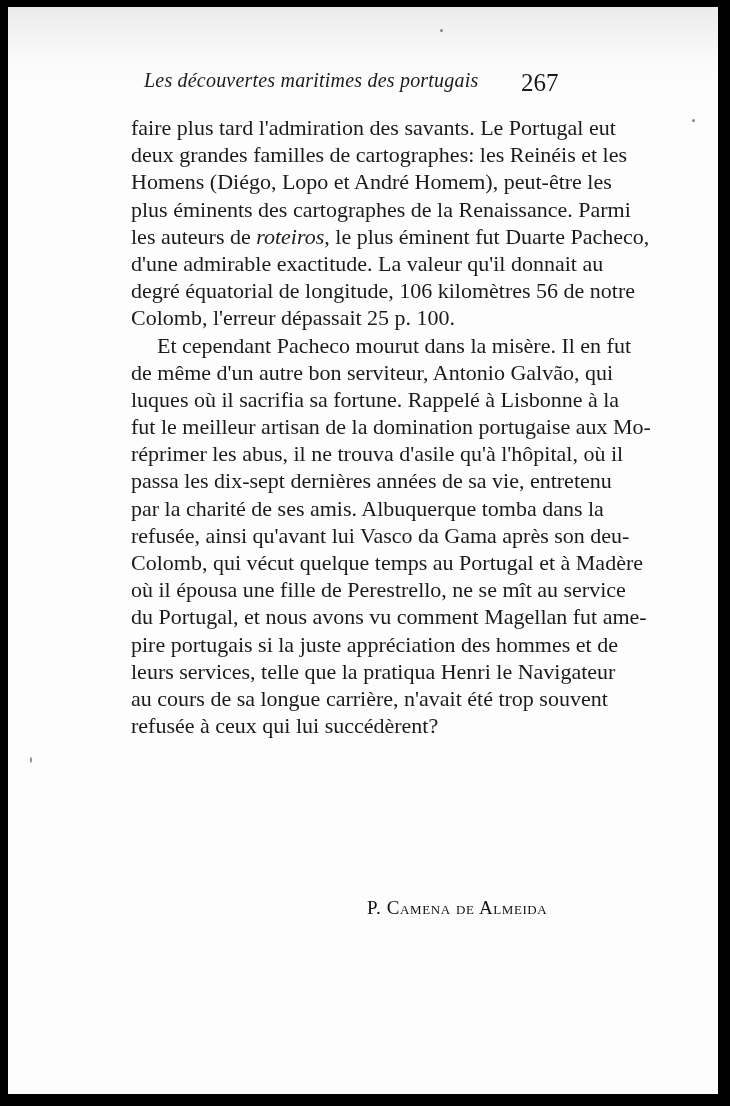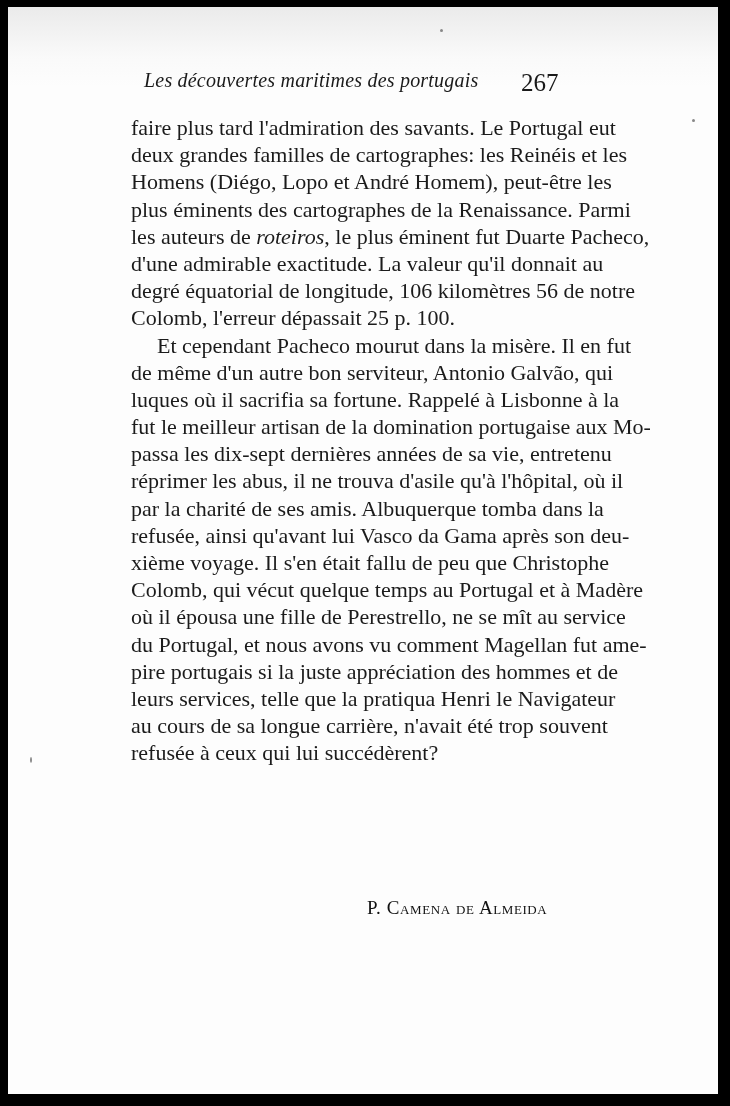--- a/index.html
+++ b/index.html
@@ -58,25 +58,24 @@
       <span class="line">les auteurs de <em>roteiros</em>, le plus éminent fut Duarte Pacheco,</span>
       <span class="line">d'une admirable exactitude. La valeur qu'il donnait au</span>
       <span class="line">degré équatorial de longitude, 106 kilomètres 56 de notre</span>
       <span class="line last">Colomb, l'erreur dépassait 25 p. 100.</span>
     </div>
     <div>
       <span class="line indent">Et cependant Pacheco mourut dans la misère. Il en fut</span>
       <span class="line">de même d'un autre bon serviteur, Antonio Galvão, qui</span>
       <span class="line">luques où il sacrifia sa fortune. Rappelé à Lisbonne à la</span>
       <span class="line">fut le meilleur artisan de la domination portugaise aux Mo-</span>
+      <span class="line">réprimer les abus, il ne trouva d'asile qu'à l'hôpital, où il</span>
       <span class="line">passa les dix-sept dernières années de sa vie, entretenu</span>
-      <span class="line">réprimer les abus, il ne trouva d'asile qu'à l'hôpital, où il</span>
       <span class="line">par la charité de ses amis. Albuquerque tomba dans la</span>
       <span class="line">refusée, ainsi qu'avant lui Vasco da Gama après son deu-</span>
-      <span class="line">xième voyage. Il s'en était fallu de peu que Christophe</span>
       <span class="line">Colomb, qui vécut quelque temps au Portugal et à Madère</span>
       <span class="line">où il épousa une fille de Perestrello, ne se mît au service</span>
       <span class="line">du Portugal, et nous avons vu comment Magellan fut ame-</span>
       <span class="line">pire portugais si la juste appréciation des hommes et de</span>
       <span class="line">leurs services, telle que la pratiqua Henri le Navigateur</span>
       <span class="line">au cours de sa longue carrière, n'avait été trop souvent</span>
       <span class="line last">refusée à ceux qui lui succédèrent?</span>
     </div>
   </div>
 

